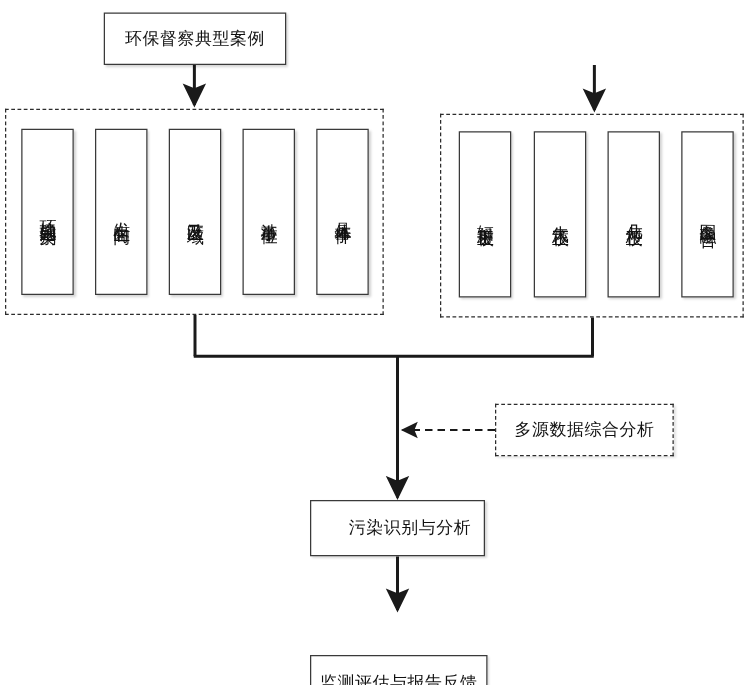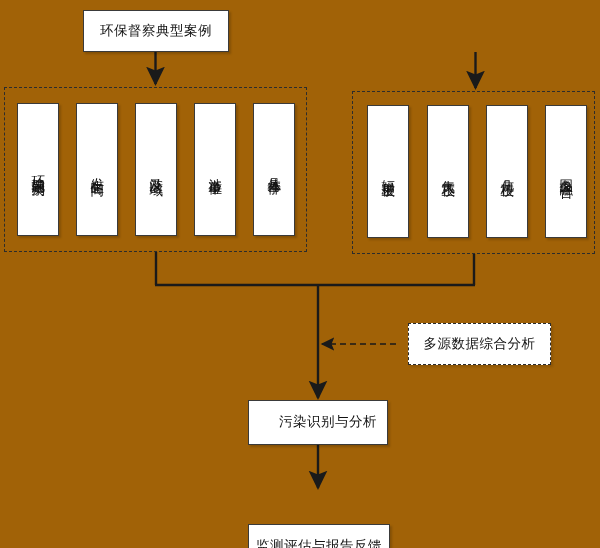--- a/index.html
+++ b/index.html
@@ -10,21 +10,21 @@
     width: 600px;
     height: 548px;
     background: #e5e5e5;
     font-family: "Liberation Sans", "DejaVu Sans", sans-serif;
     overflow: hidden;
   }
   #canvas {
     position: relative;
     width: 600px;
     height: 548px;
-    background: #a16207;
+    background: #ffffff;
   }
 
   
   #wires {
     position: absolute;
     left: 0;
     top: 0;
     width: 600px;
     height: 548px;
     pointer-events: none;
@@ -73,21 +73,20 @@
     font-size: 13.5px;
     line-height: 1.45;
     letter-spacing: 1.5px;
     white-space: nowrap;
   }
 
   
   .node.dashed {
     border: 1.7px dashed #2c2c2c;
     box-shadow: 1.5px 1.5px 2px rgba(0,0,0,0.12);
-    margin-left: 12px;
   }
 </style>
 </head>
 <body>
 
 <div id="canvas">
 
   <svg id="wires" viewBox="0 0 600 548" xmlns="http://www.w3.org/2000/svg">
     <defs>
       <marker id="arrowSolid" markerWidth="9" markerHeight="9" refX="7.2" refY="4.5" orient="auto" markerUnits="strokeWidth">

